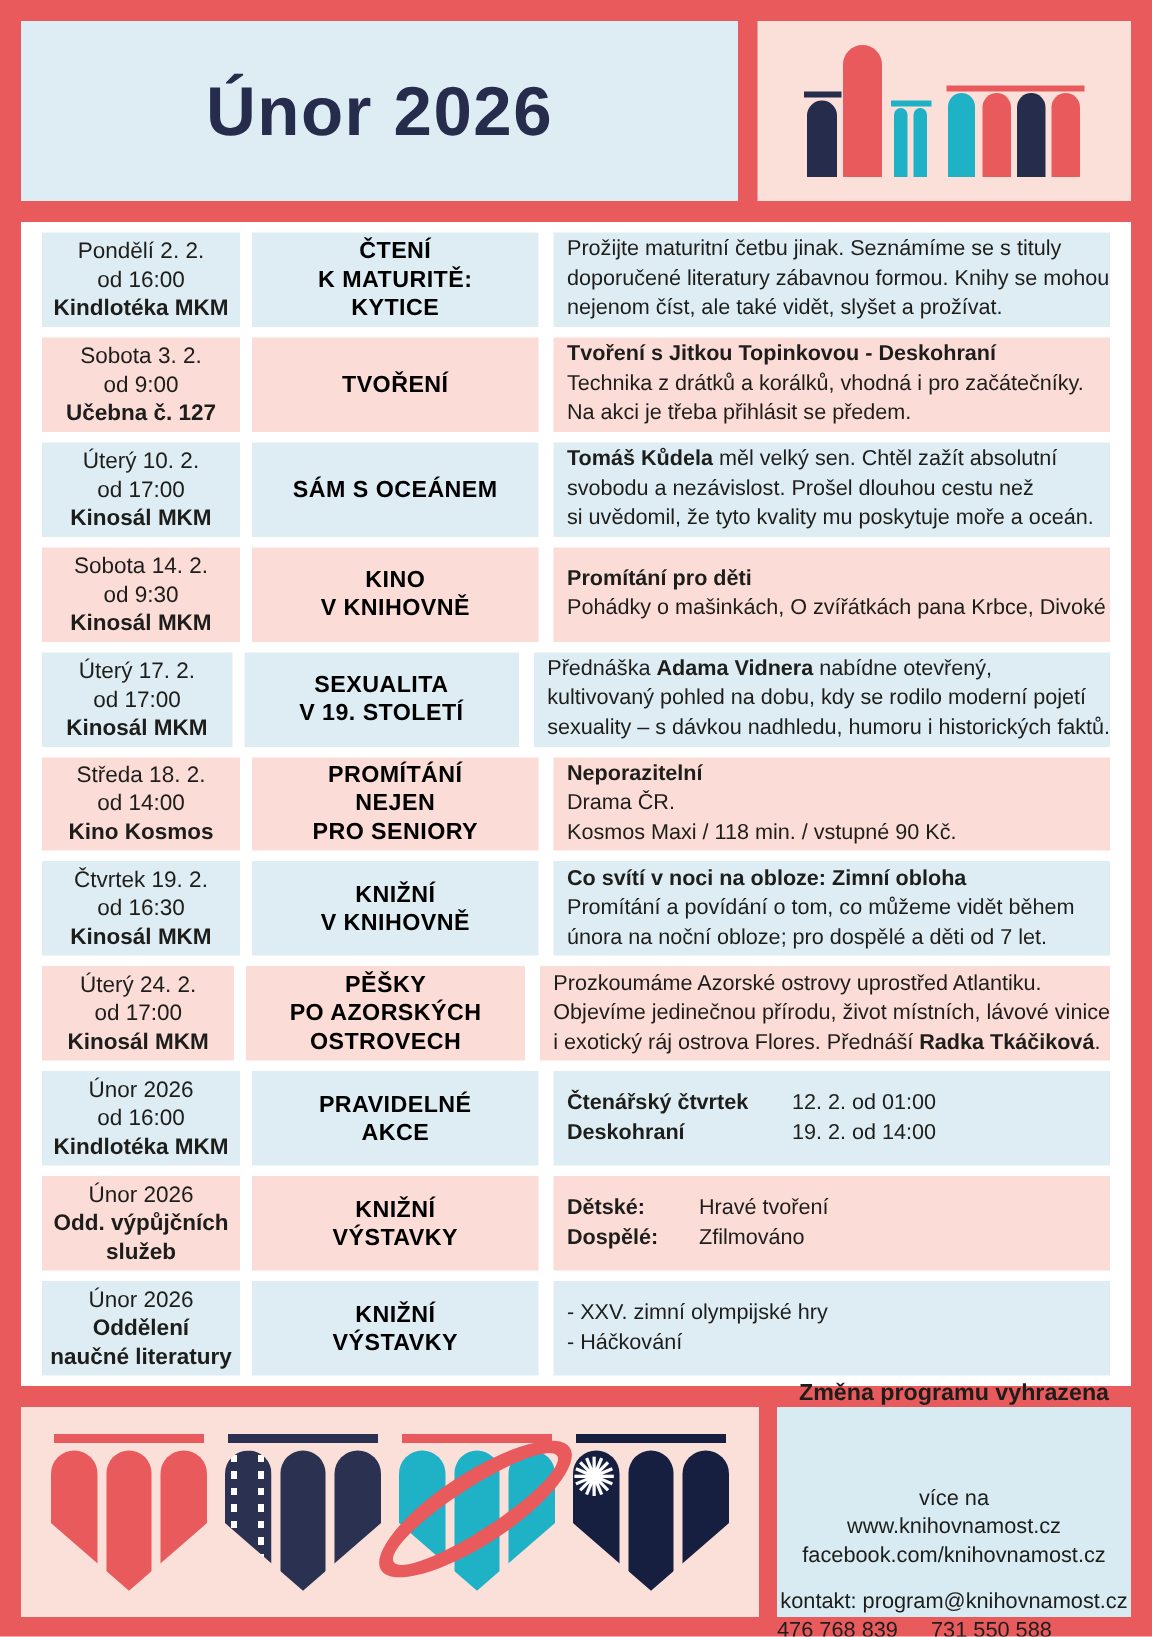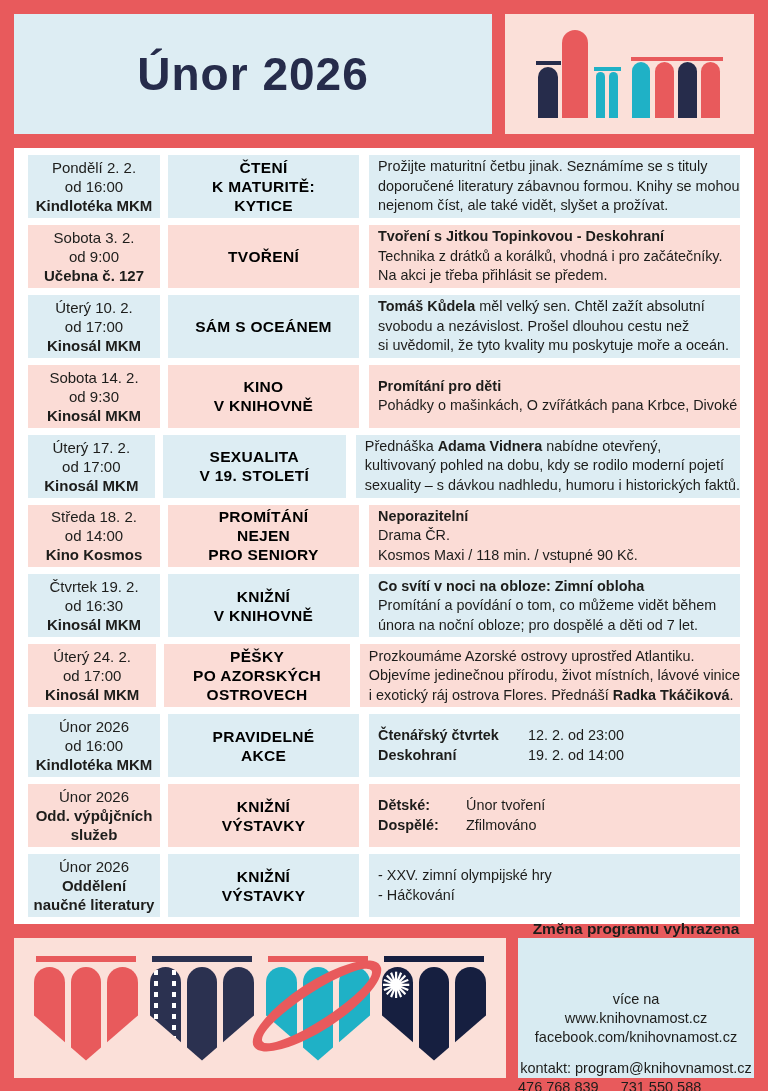--- a/index.html
+++ b/index.html
@@ -236,36 +236,36 @@
         <div class="cell col-date">
           <div><span>Únor 2026</span></div>
           <div><span>od 16:00</span></div>
           <div><span class="b">Kindlotéka MKM</span></div>
         </div>
         <div class="cell col-event">
           <div>PRAVIDELNÉ</div>
           <div>AKCE</div>
         </div>
         <div class="cell col-desc">
-          <div class="line"><span class="b tab" style="width: 150px;">Čtenářský čtvrtek</span><span>12. 2. od 23:00</span></div>
+          <div class="line"><span class="b tab" style="width: 150px;">Čtenářský čtvrtek</span><span>12. 2. od 01:00</span></div>
           <div class="line"><span class="b tab" style="width: 150px;">Deskohraní</span><span>19. 2. od 14:00</span></div>
         </div>
       </div>
       <div class="row bg-pink">
         <div class="cell col-date">
           <div><span>Únor 2026</span></div>
           <div><span class="b">Odd. výpůjčních</span></div>
           <div><span class="b">služeb</span></div>
         </div>
         <div class="cell col-event">
           <div>KNIŽNÍ</div>
           <div>VÝSTAVKY</div>
         </div>
         <div class="cell col-desc">
-          <div class="line"><span class="b tab" style="width: 88px;">Dětské:</span><span>Únor tvoření</span></div>
+          <div class="line"><span class="b tab" style="width: 88px;">Dětské:</span><span>Hravé tvoření</span></div>
           <div class="line"><span class="b tab" style="width: 88px;">Dospělé:</span><span>Zfilmováno</span></div>
         </div>
       </div>
       <div class="row bg-blue">
         <div class="cell col-date">
           <div><span>Únor 2026</span></div>
           <div><span class="b">Oddělení</span></div>
           <div><span class="b">naučné literatury</span></div>
         </div>
         <div class="cell col-event">

